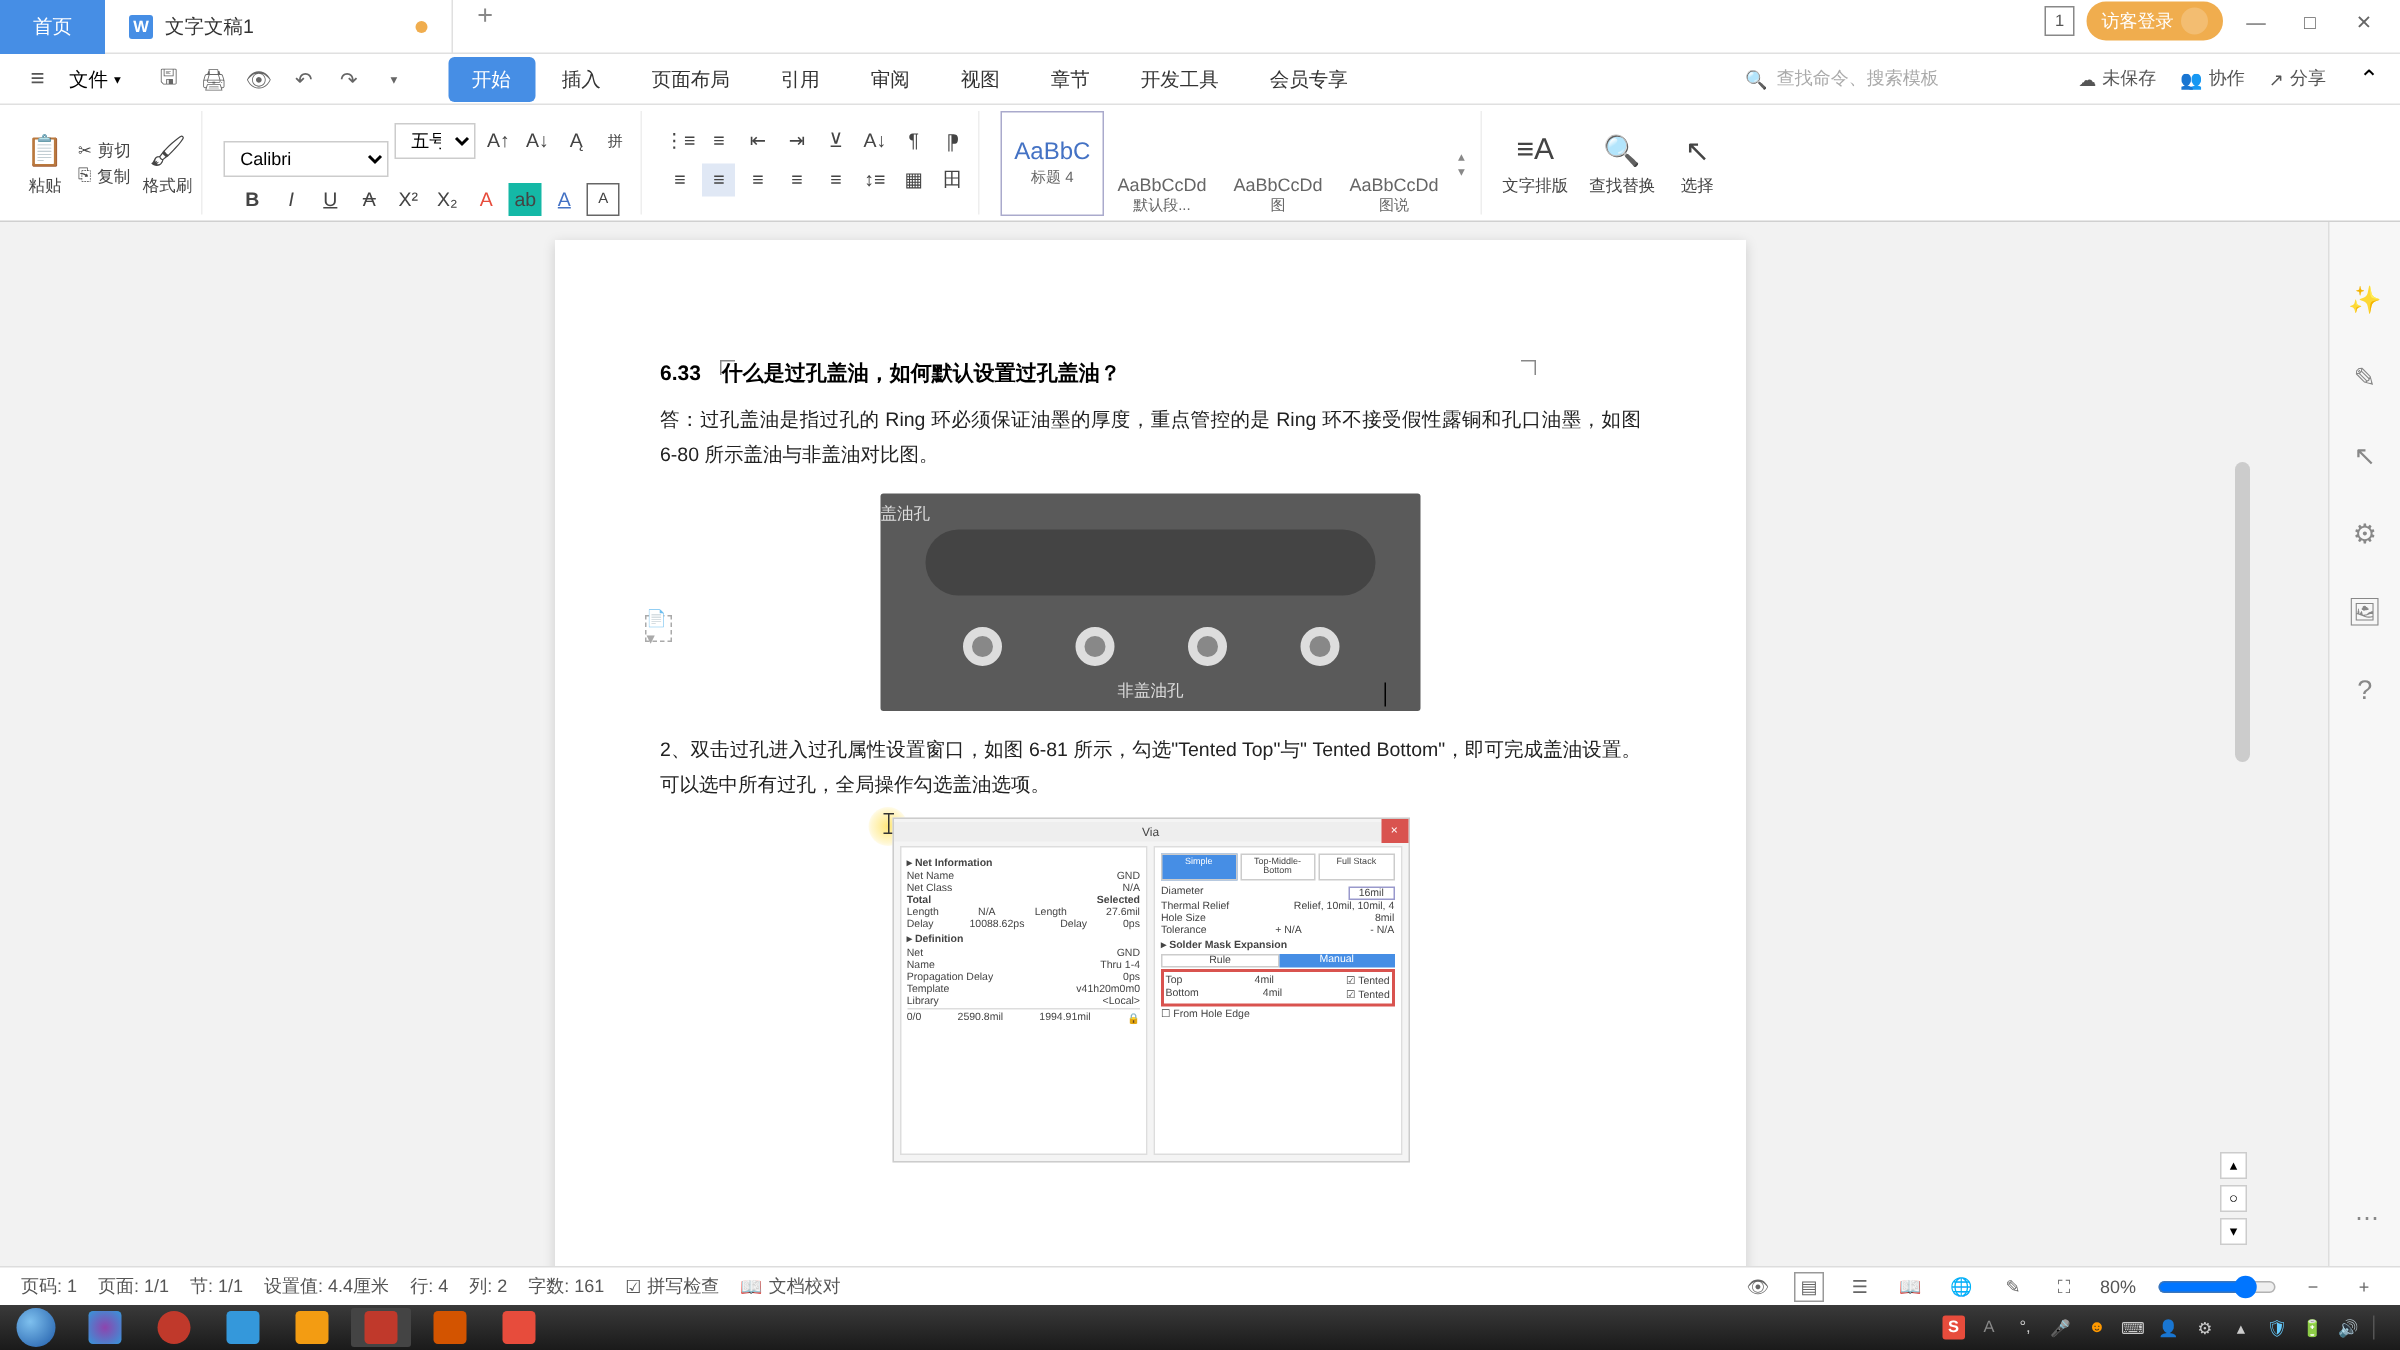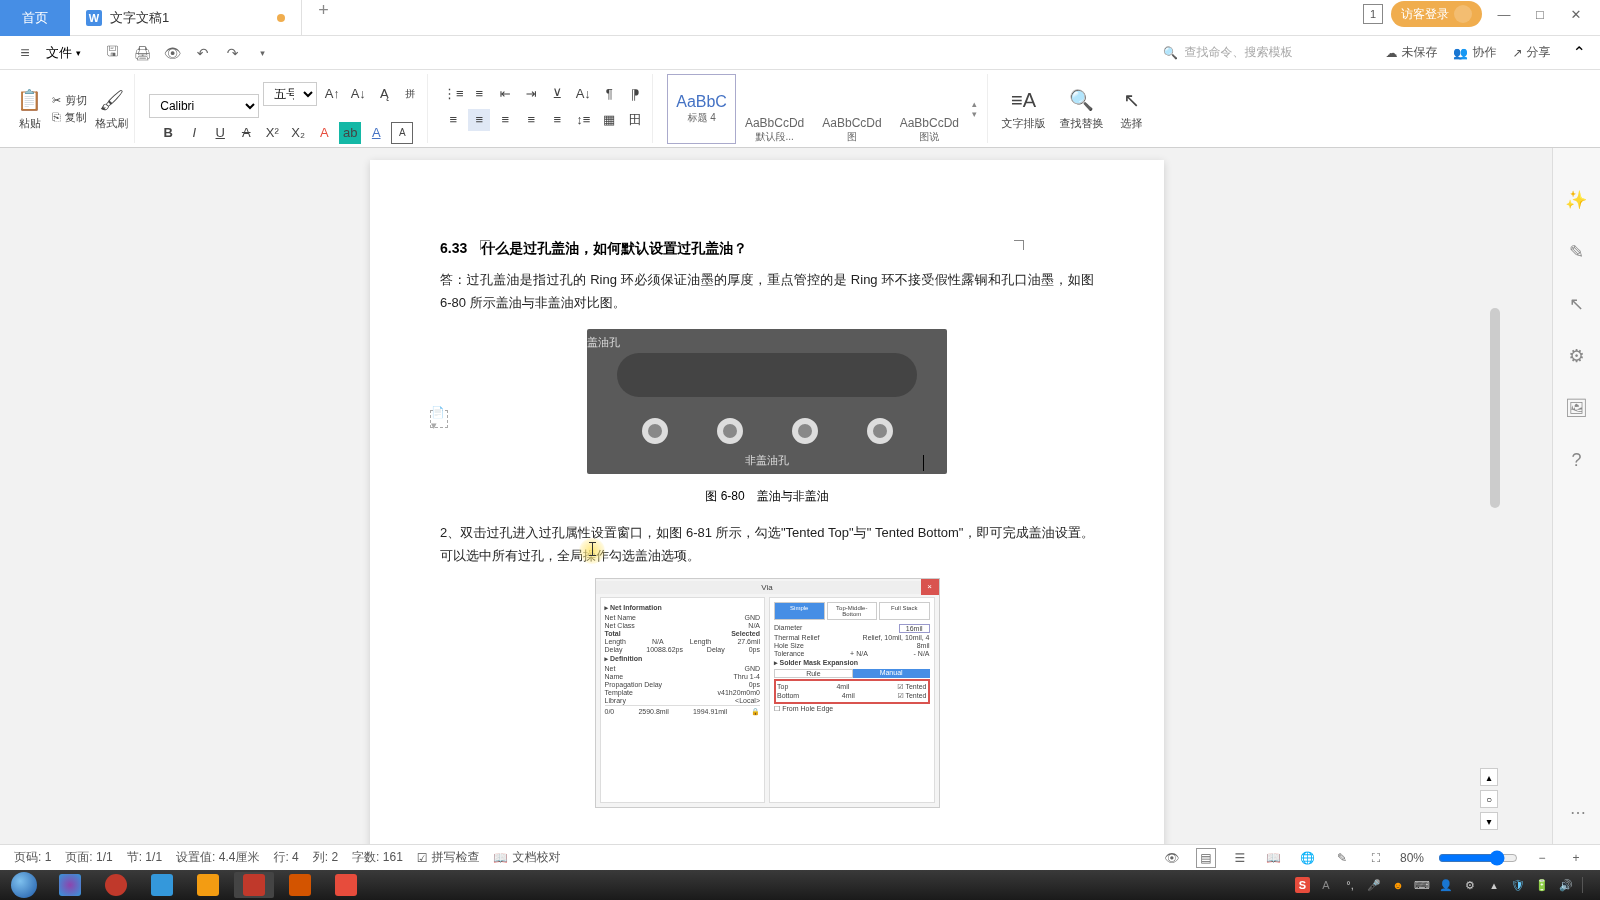--- a/index.html
+++ b/index.html
@@ -150,20 +150,31 @@
       <span style="font-size:9px">▾</span>
     </div>
   <div class="qat">
     <div class="qat-btn">🖫</div>
     <div class="qat-btn">🖨</div>
     <div class="qat-btn">👁</div>
     <div class="qat-btn">↶</div>
     <div class="qat-btn">↷</div>
     <div class="qat-btn" style="font-size:9px">▾</div>
   </div>
+  <div class="tabs">
+    <div class="rtab active">开始</div>
+    <div class="rtab">插入</div>
+    <div class="rtab">页面布局</div>
+    <div class="rtab">引用</div>
+    <div class="rtab">审阅</div>
+    <div class="rtab">视图</div>
+    <div class="rtab">章节</div>
+    <div class="rtab">开发工具</div>
+    <div class="rtab">会员专享</div>
+  </div>
   <div class="menurow-spacer"></div>
   <div class="search-box">
     <span>🔍</span>
     <span>查找命令、搜索模板</span>
   </div>
   <div class="right-actions">
     <div class="ra-item">
         <span>☁</span>
         <span>未保存</span>
       </div>
@@ -300,21 +311,20 @@
       <div class="img1-slot"></div>
       <div class="img1-holes">
           <div class="hole"></div>
           <div class="hole"></div>
           <div class="hole"></div>
           <div class="hole"></div>
         </div>
       <div class="img1-bot">非盖油孔</div>
     </div>
     <div class="cursor-line" style="left:553px;top:295px"></div>
-    <div class="caption">图 6-80　盖油与非盖油</div>
     <div class="para">2、双击过孔进入过孔属性设置窗口，如图 6-81 所示，勾选"Tented Top"与" Tented Bottom"，即可完成盖油设置。可以选中所有过孔，全局操作勾选盖油选项。</div>
     <div class="cursor-yellow" style="left:209px;top:378px"></div>
     <div class="text-caret" style="left:222px;top:382px"></div>
 
     <div class="img2">
       <div class="img2-title">Via</div>
       <div class="img2-close">×</div>
       <div class="img2-body">
         <div class="img2-left">
           <div class="img2-sec">▸ Net Information</div>

